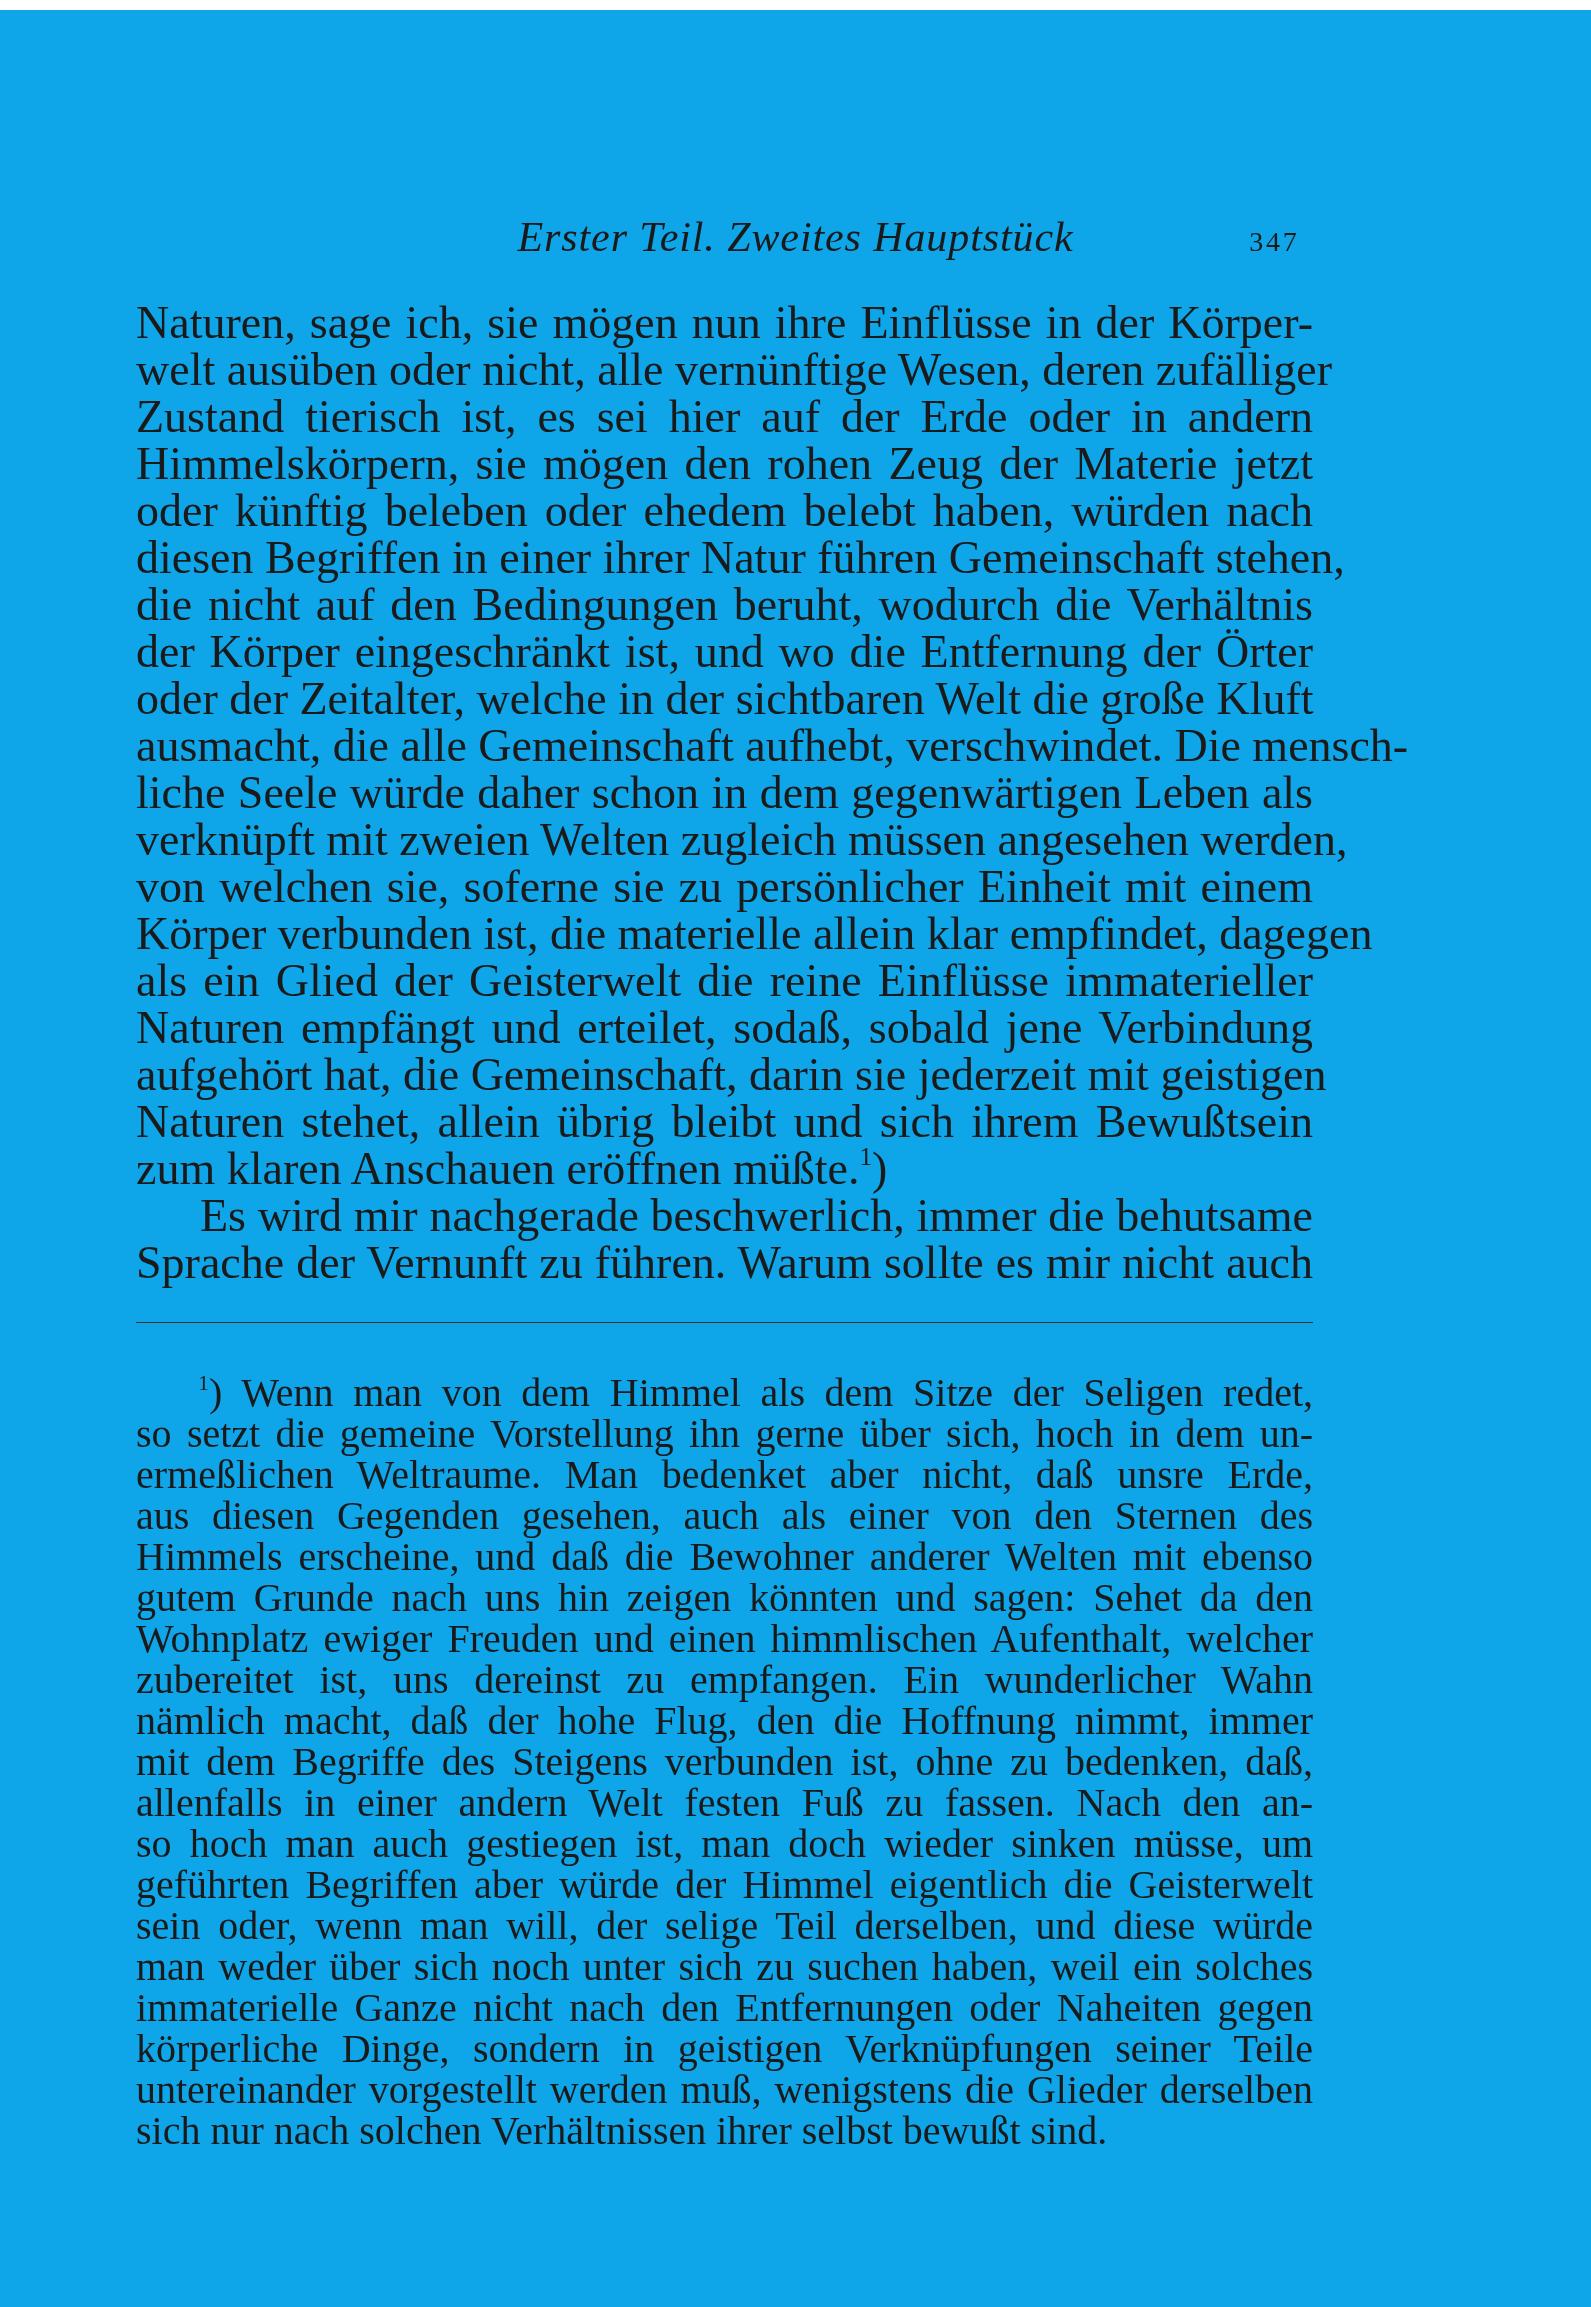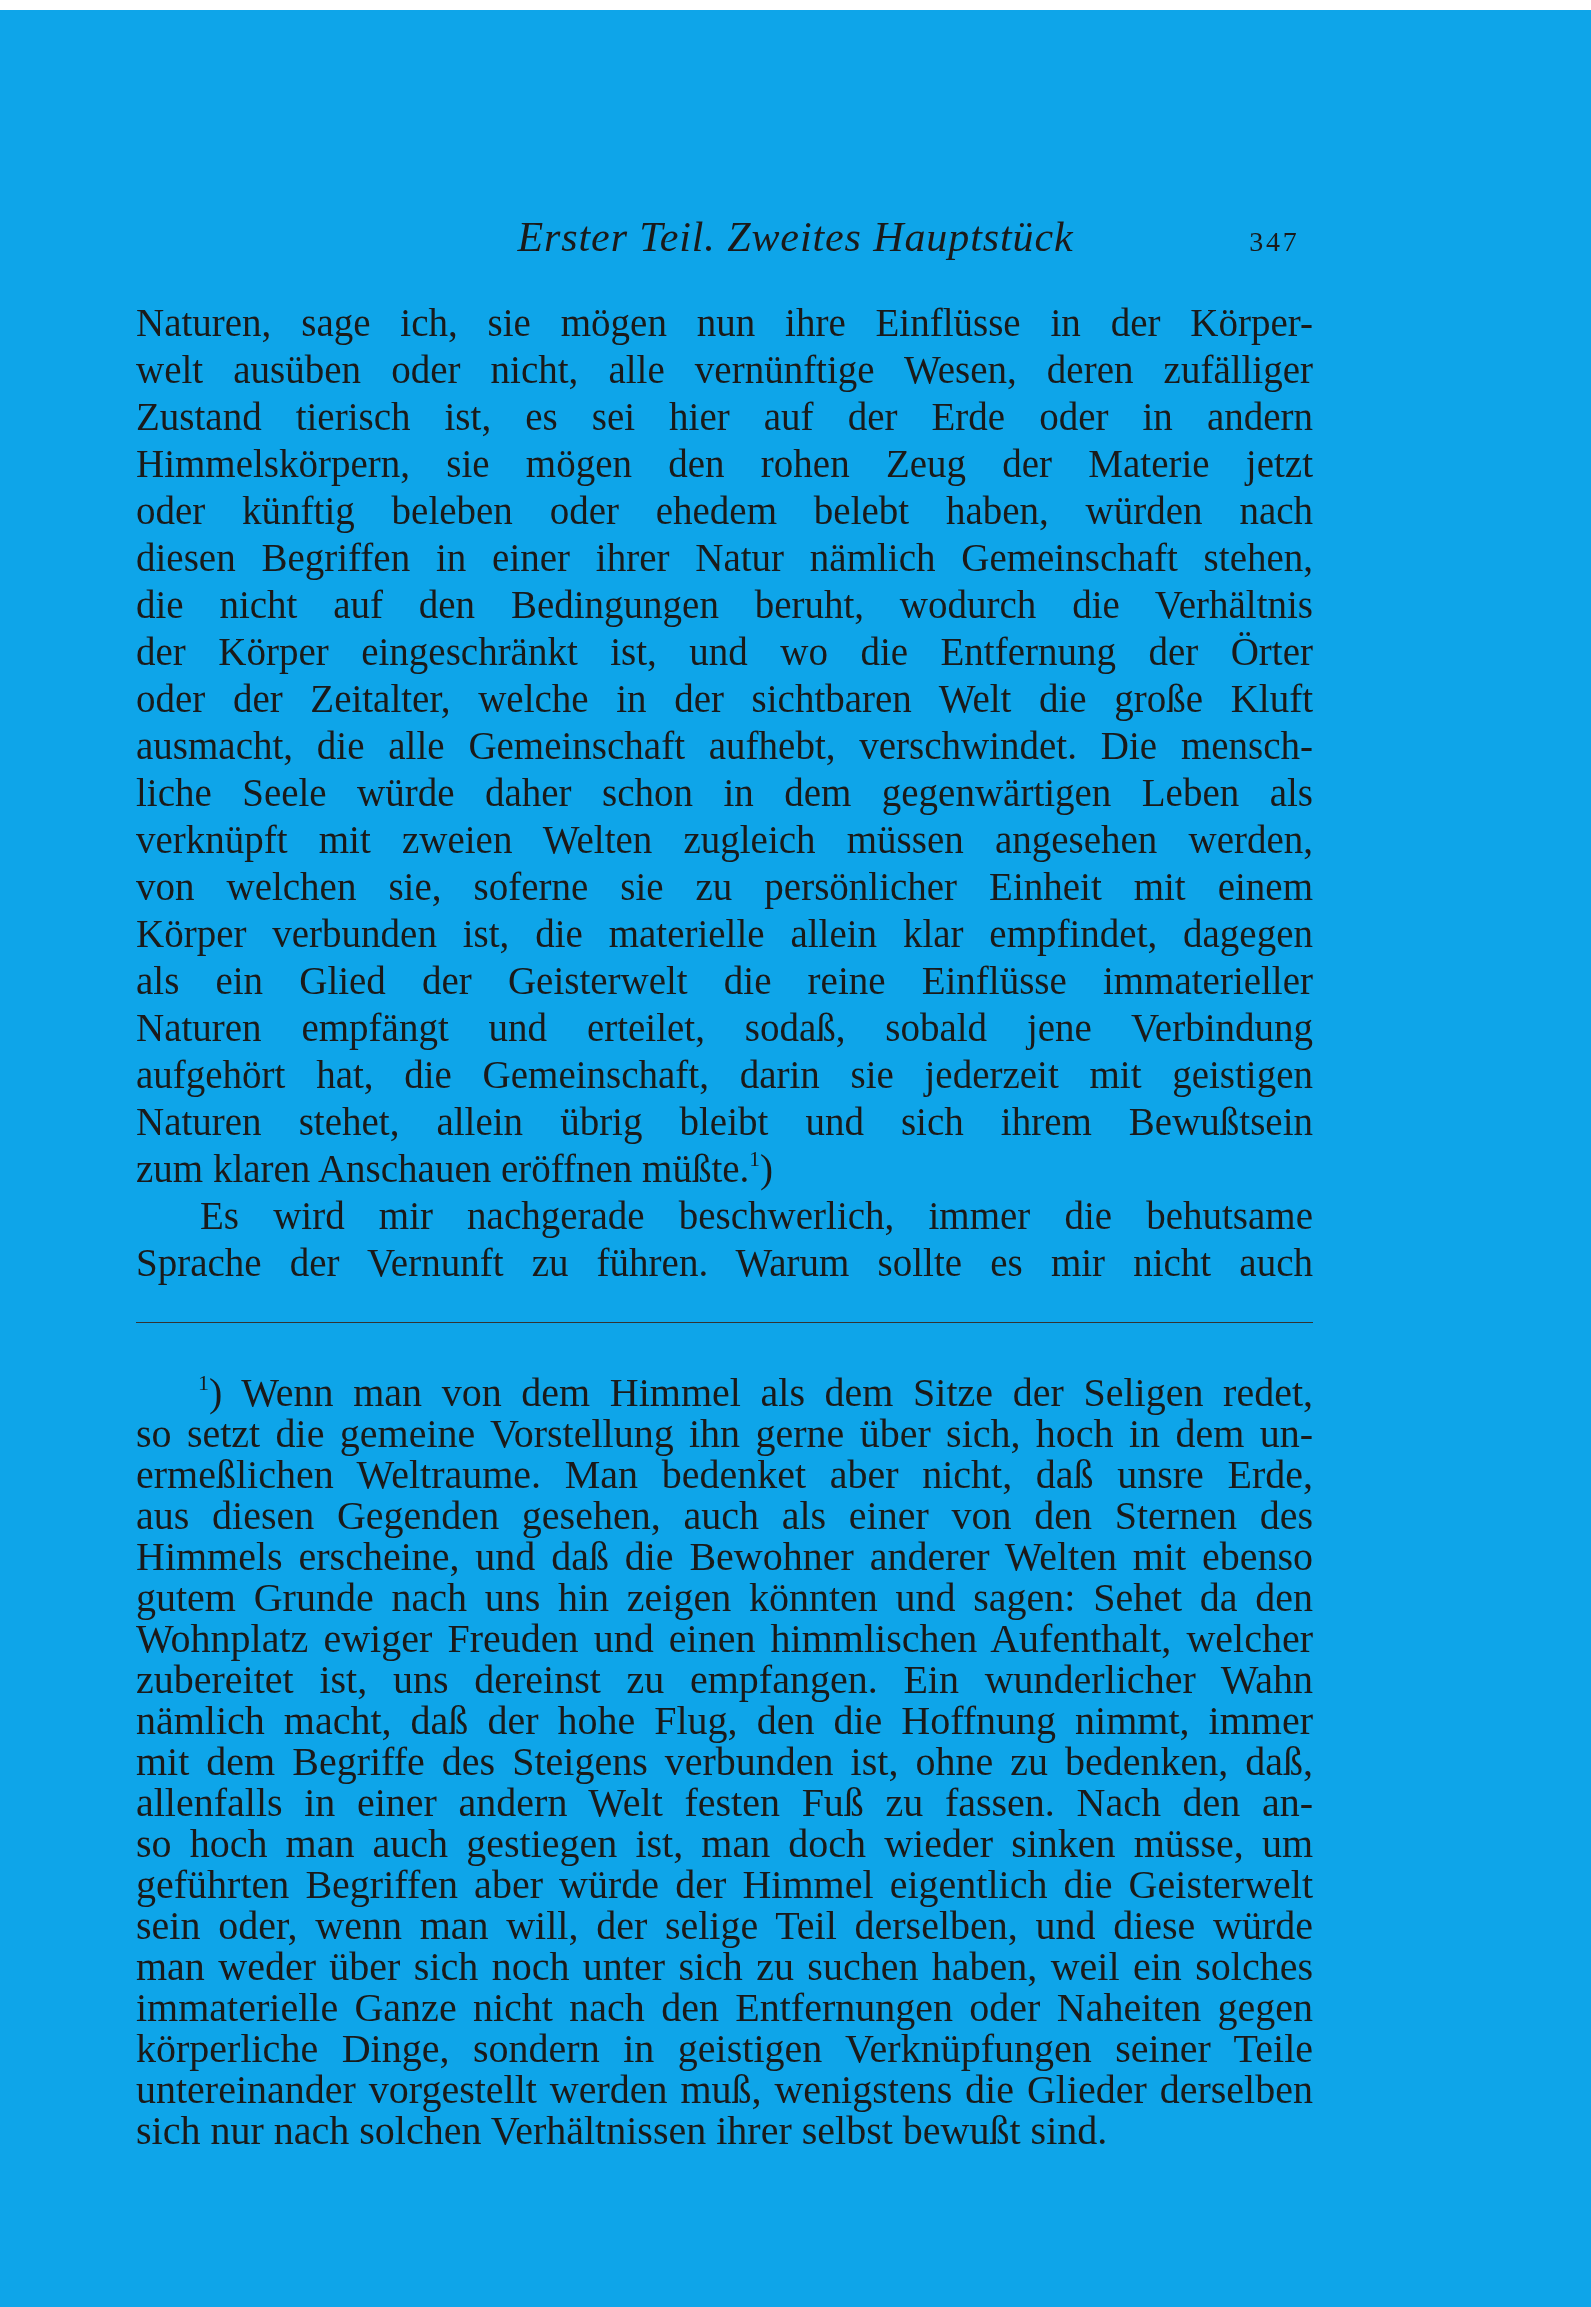--- a/index.html
+++ b/index.html
@@ -13,21 +13,21 @@
     position: absolute; left: 273px; top: 0; width: 773px; text-align: center;
     font-style: italic; font-size: 42px; letter-spacing: 0.9px; line-height: 51px;
   }
   .page-number {
     position: absolute; right: 13.6px; top: 3.6px;
     font-size: 28px; line-height: 51px; letter-spacing: 2.7px;
   }
   .body-text {
     position: absolute; left: 136px; top: 289px; width: 1177px;
     font-family: "Liberation Serif", "DejaVu Serif", serif;
-    font-size: 39px; line-height: 47px;
+    font-size: 46px; line-height: 47px;
   }
   .line { display: block; text-align: justify; text-align-last: justify; white-space: nowrap; height: 47px; }
   .line.last { text-align-last: left; }
   .line.indent { padding-left: 64px; }
   .sup { font-size: 0.55em; vertical-align: 0.75em; line-height: 0; }
   .footnote-rule {
     position: absolute; left: 136px; top: 1312px; width: 1177px; height: 0;
     border-top: 1.8px solid #333;
   }
   .footnotes {
@@ -47,21 +47,21 @@
     <div class="running-title">Erster Teil. Zweites Hauptstück</div>
     <div class="page-number">347</div>
   </div>
 
   <div class="body-text">
     <span class="line">Naturen, sage ich, sie mögen nun ihre Einflüsse in der Körper-</span>
     <span class="line">welt ausüben oder nicht, alle vernünftige Wesen, deren zufälliger</span>
     <span class="line">Zustand tierisch ist, es sei hier auf der Erde oder in andern</span>
     <span class="line">Himmelskörpern, sie mögen den rohen Zeug der Materie jetzt</span>
     <span class="line">oder künftig beleben oder ehedem belebt haben, würden nach</span>
-    <span class="line">diesen Begriffen in einer ihrer Natur nämlich Gemeinschaft stehen,</span>
+    <span class="line">diesen Begriffen in einer ihrer Natur führen Gemeinschaft stehen,</span>
     <span class="line">die nicht auf den Bedingungen beruht, wodurch die Verhältnis</span>
     <span class="line">der Körper eingeschränkt ist, und wo die Entfernung der Örter</span>
     <span class="line">oder der Zeitalter, welche in der sichtbaren Welt die große Kluft</span>
     <span class="line">ausmacht, die alle Gemeinschaft aufhebt, verschwindet. Die mensch-</span>
     <span class="line">liche Seele würde daher schon in dem gegenwärtigen Leben als</span>
     <span class="line">verknüpft mit zweien Welten zugleich müssen angesehen werden,</span>
     <span class="line">von welchen sie, soferne sie zu persönlicher Einheit mit einem</span>
     <span class="line">Körper verbunden ist, die materielle allein klar empfindet, dagegen</span>
     <span class="line">als ein Glied der Geisterwelt die reine Einflüsse immaterieller</span>
     <span class="line">Naturen empfängt und erteilet, sodaß, sobald jene Verbindung</span>

